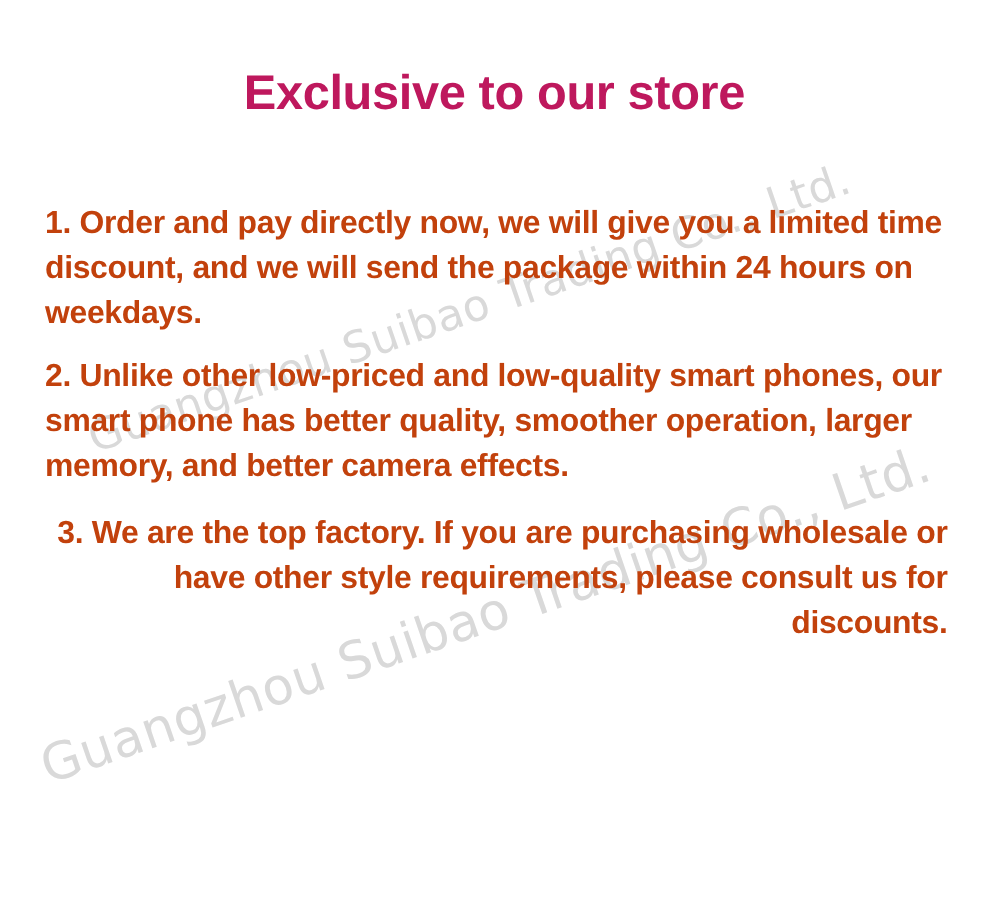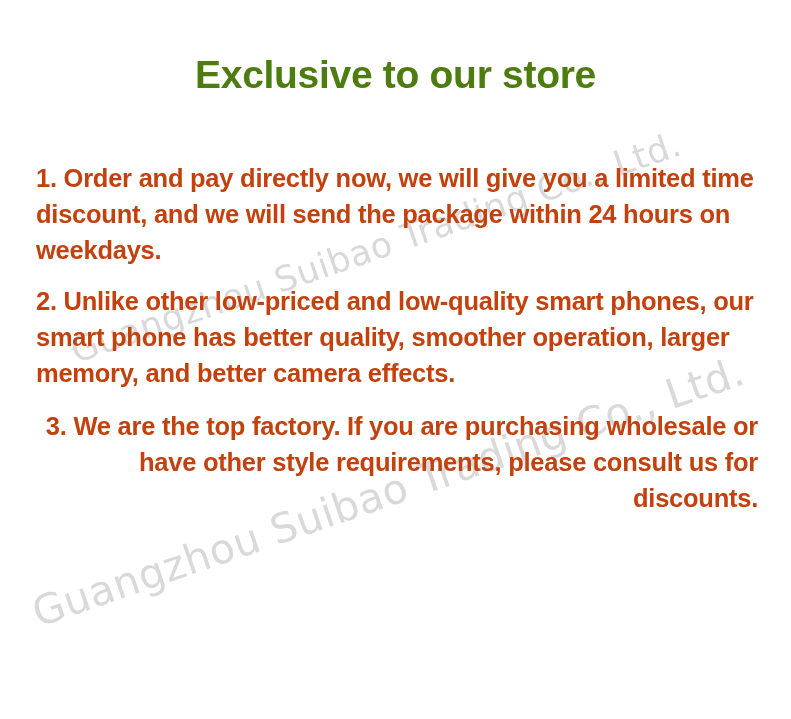--- a/index.html
+++ b/index.html
@@ -54,21 +54,21 @@
     z-index: 2;
   }
   .title {
     position: absolute;
     left: 0;
     right: 0;
     top: 54px;
     text-align: center;
     font-size: 39px;
     font-weight: bold;
-    color: #4d7c0f;
+    color: #be185d;
     letter-spacing: -0.3px;
     line-height: 1.1;
   }
   .body-block {
     position: absolute;
     left: 36px;
     width: 722px;
   }
   .para {
     font-size: 25.5px;

